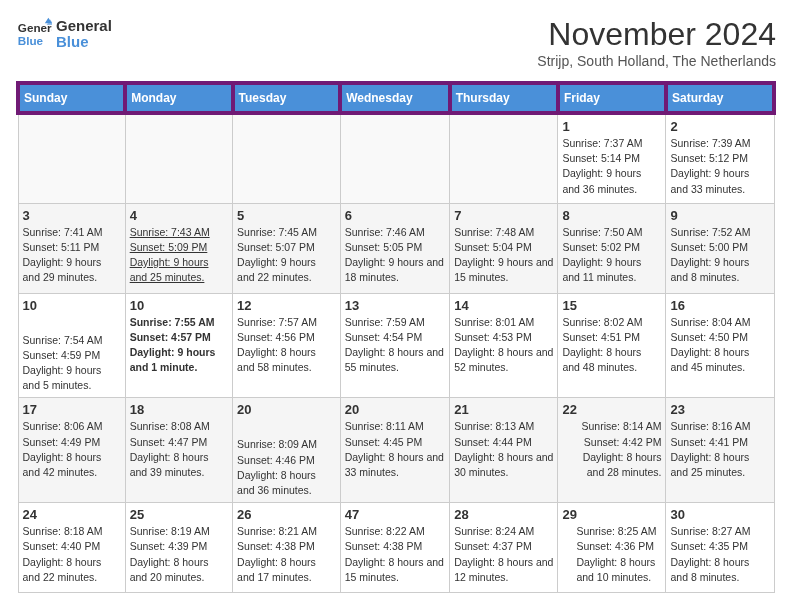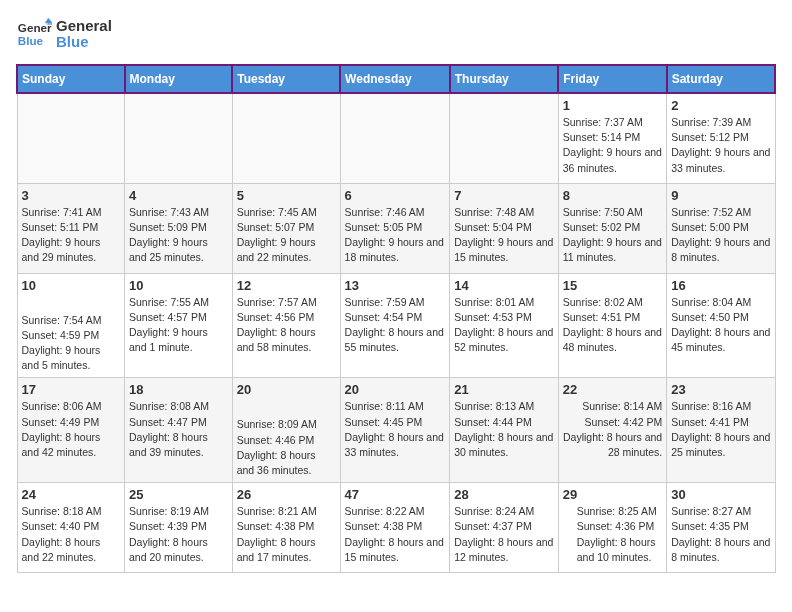--- a/index.html
+++ b/index.html
@@ -40,21 +40,21 @@
       border-collapse: collapse;
       font-size: 11px;
     }
     .calendar th {
       background: #4a90d9;
       color: #fff;
       padding: 6px 4px;
       text-align: left;
       font-size: 12px;
       font-weight: bold;
-      border: 2px solid #701a75;
+      border: 4px solid #701a75;
     }
     .calendar td {
       border: 1px solid #ccc;
       padding: 4px;
       vertical-align: top;
       background: #fff;
       height: 90px;
       width: 113px;
     }
     .calendar td.empty {
@@ -84,20 +84,24 @@
       <text x="2" y="18" font-size="13" font-weight="bold" fill="#333">General</text>
       <text x="2" y="32" font-size="13" font-weight="bold" fill="#4a90d9">Blue</text>
       <polygon points="32,8 40,8 36,2" fill="#4a90d9"></polygon>
       <polygon points="34,10 42,10 38,4" fill="#4a90d9" opacity="0.6"></polygon>
     </svg>
     <div style="display:flex;flex-direction:column;line-height:1.1;">
       <span style="font-size:15px;font-weight:bold;color:#333;">General</span>
       <span style="font-size:15px;font-weight:bold;color:#4a90d9;">Blue</span>
     </div>
   </div>
+  <div class="title-area">
+    <div class="month-title">November 2024</div>
+    <div class="subtitle">Strijp, South Holland, The Netherlands</div>
+  </div>
 </div>
 
 <table class="calendar">
   <thead>
     <tr id="header-row">
         <th>Sunday</th>
         <th>Monday</th>
         <th>Tuesday</th>
         <th>Wednesday</th>
         <th>Thursday</th>
@@ -127,21 +131,21 @@
       </tr>
       <tr>
         <td>
           <div class="day-num">3</div>
           <div class="day-info" style="white-space: pre-line;">Sunrise: 7:41 AM
 Sunset: 5:11 PM
 Daylight: 9 hours and 29 minutes.</div>
         </td>
         <td>
           <div class="day-num">4</div>
-          <div class="day-info" style="white-space: pre-line;">Sunrise: 7:43 AM
+          <div class="day-info" style="white-space: pre-line; text-decoration: underline;">Sunrise: 7:43 AM
 Sunset: 5:09 PM
 Daylight: 9 hours and 25 minutes.</div>
         </td>
         <td>
           <div class="day-num">5</div>
           <div class="day-info" style="white-space: pre-line;">Sunrise: 7:45 AM
 Sunset: 5:07 PM
 Daylight: 9 hours and 22 minutes.</div>
         </td>
         <td>
@@ -171,21 +175,21 @@
       </tr>
       <tr>
         <td>
           <div class="day-num">10</div>
           <div class="day-info" style="white-space: pre-line; margin-top: 20px;">Sunrise: 7:54 AM
 Sunset: 4:59 PM
 Daylight: 9 hours and 5 minutes.</div>
         </td>
         <td>
           <div class="day-num">10</div>
-          <div class="day-info" style="white-space: pre-line;">Sunrise: 7:55 AM
+          <div class="day-info" style="white-space: pre-line; font-weight: bold;">Sunrise: 7:55 AM
 Sunset: 4:57 PM
 Daylight: 9 hours and 1 minute.</div>
         </td>
         <td>
           <div class="day-num">12</div>
           <div class="day-info" style="white-space: pre-line;">Sunrise: 7:57 AM
 Sunset: 4:56 PM
 Daylight: 8 hours and 58 minutes.</div>
         </td>
         <td>

